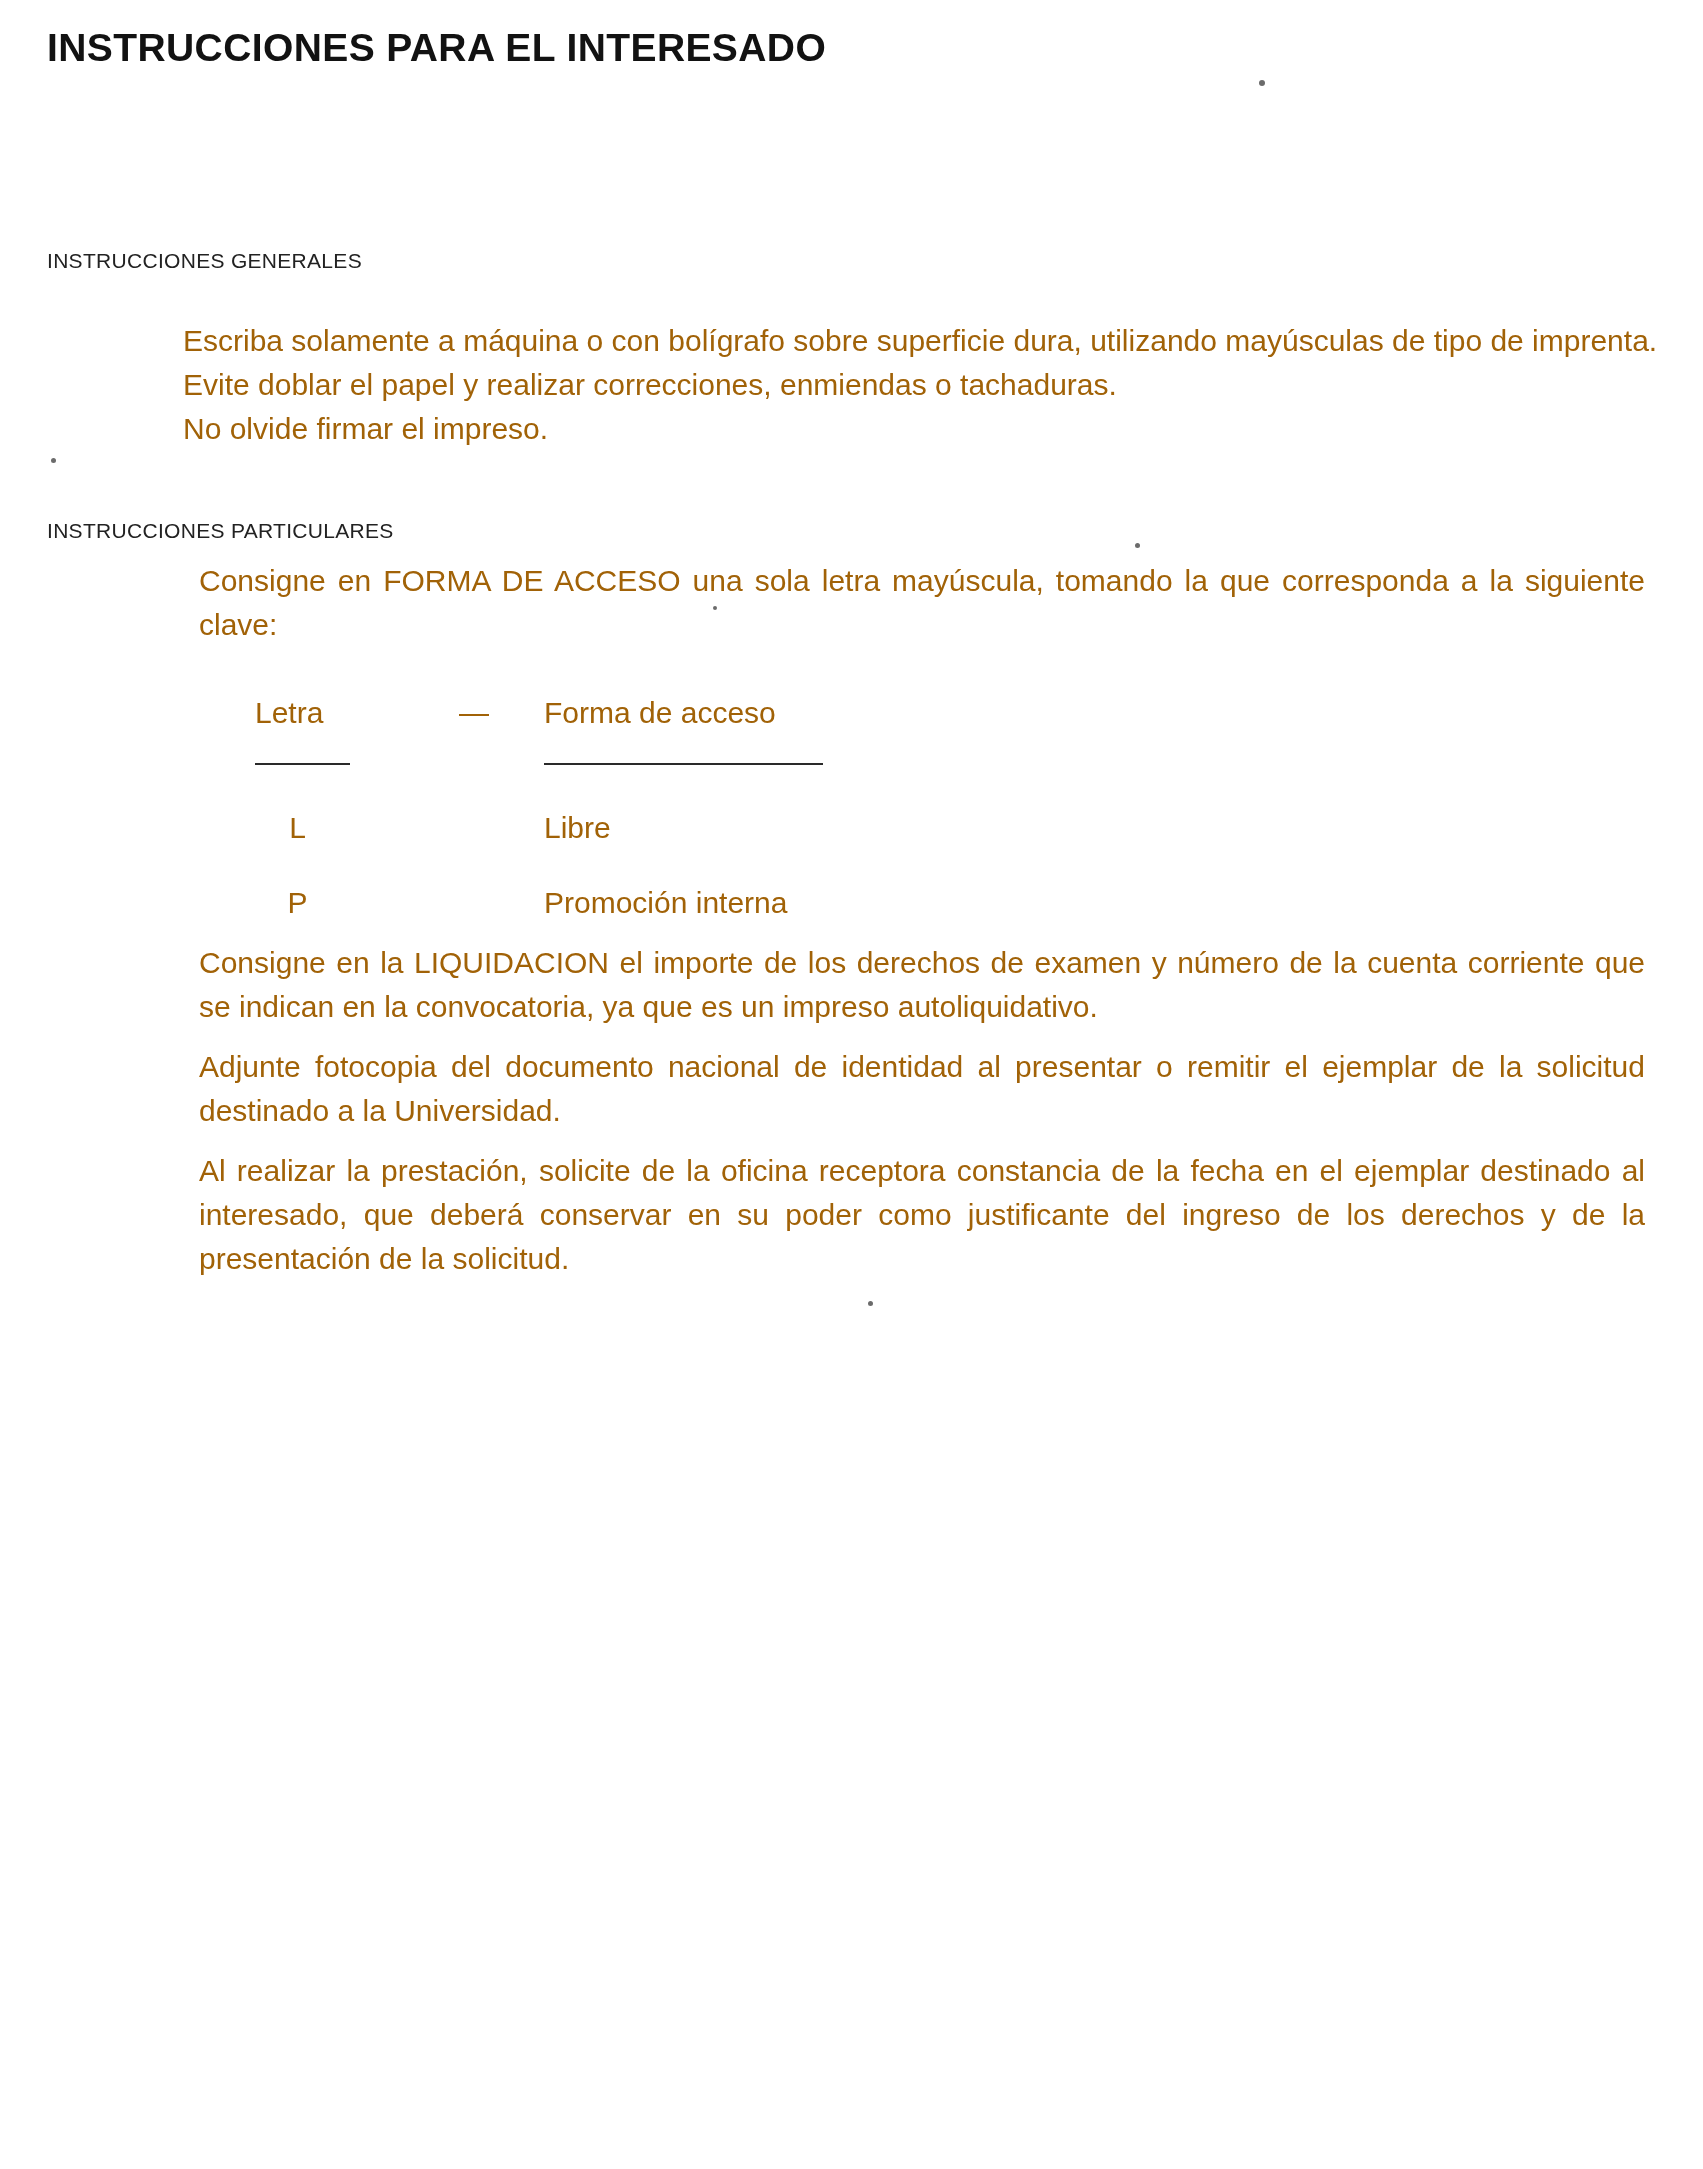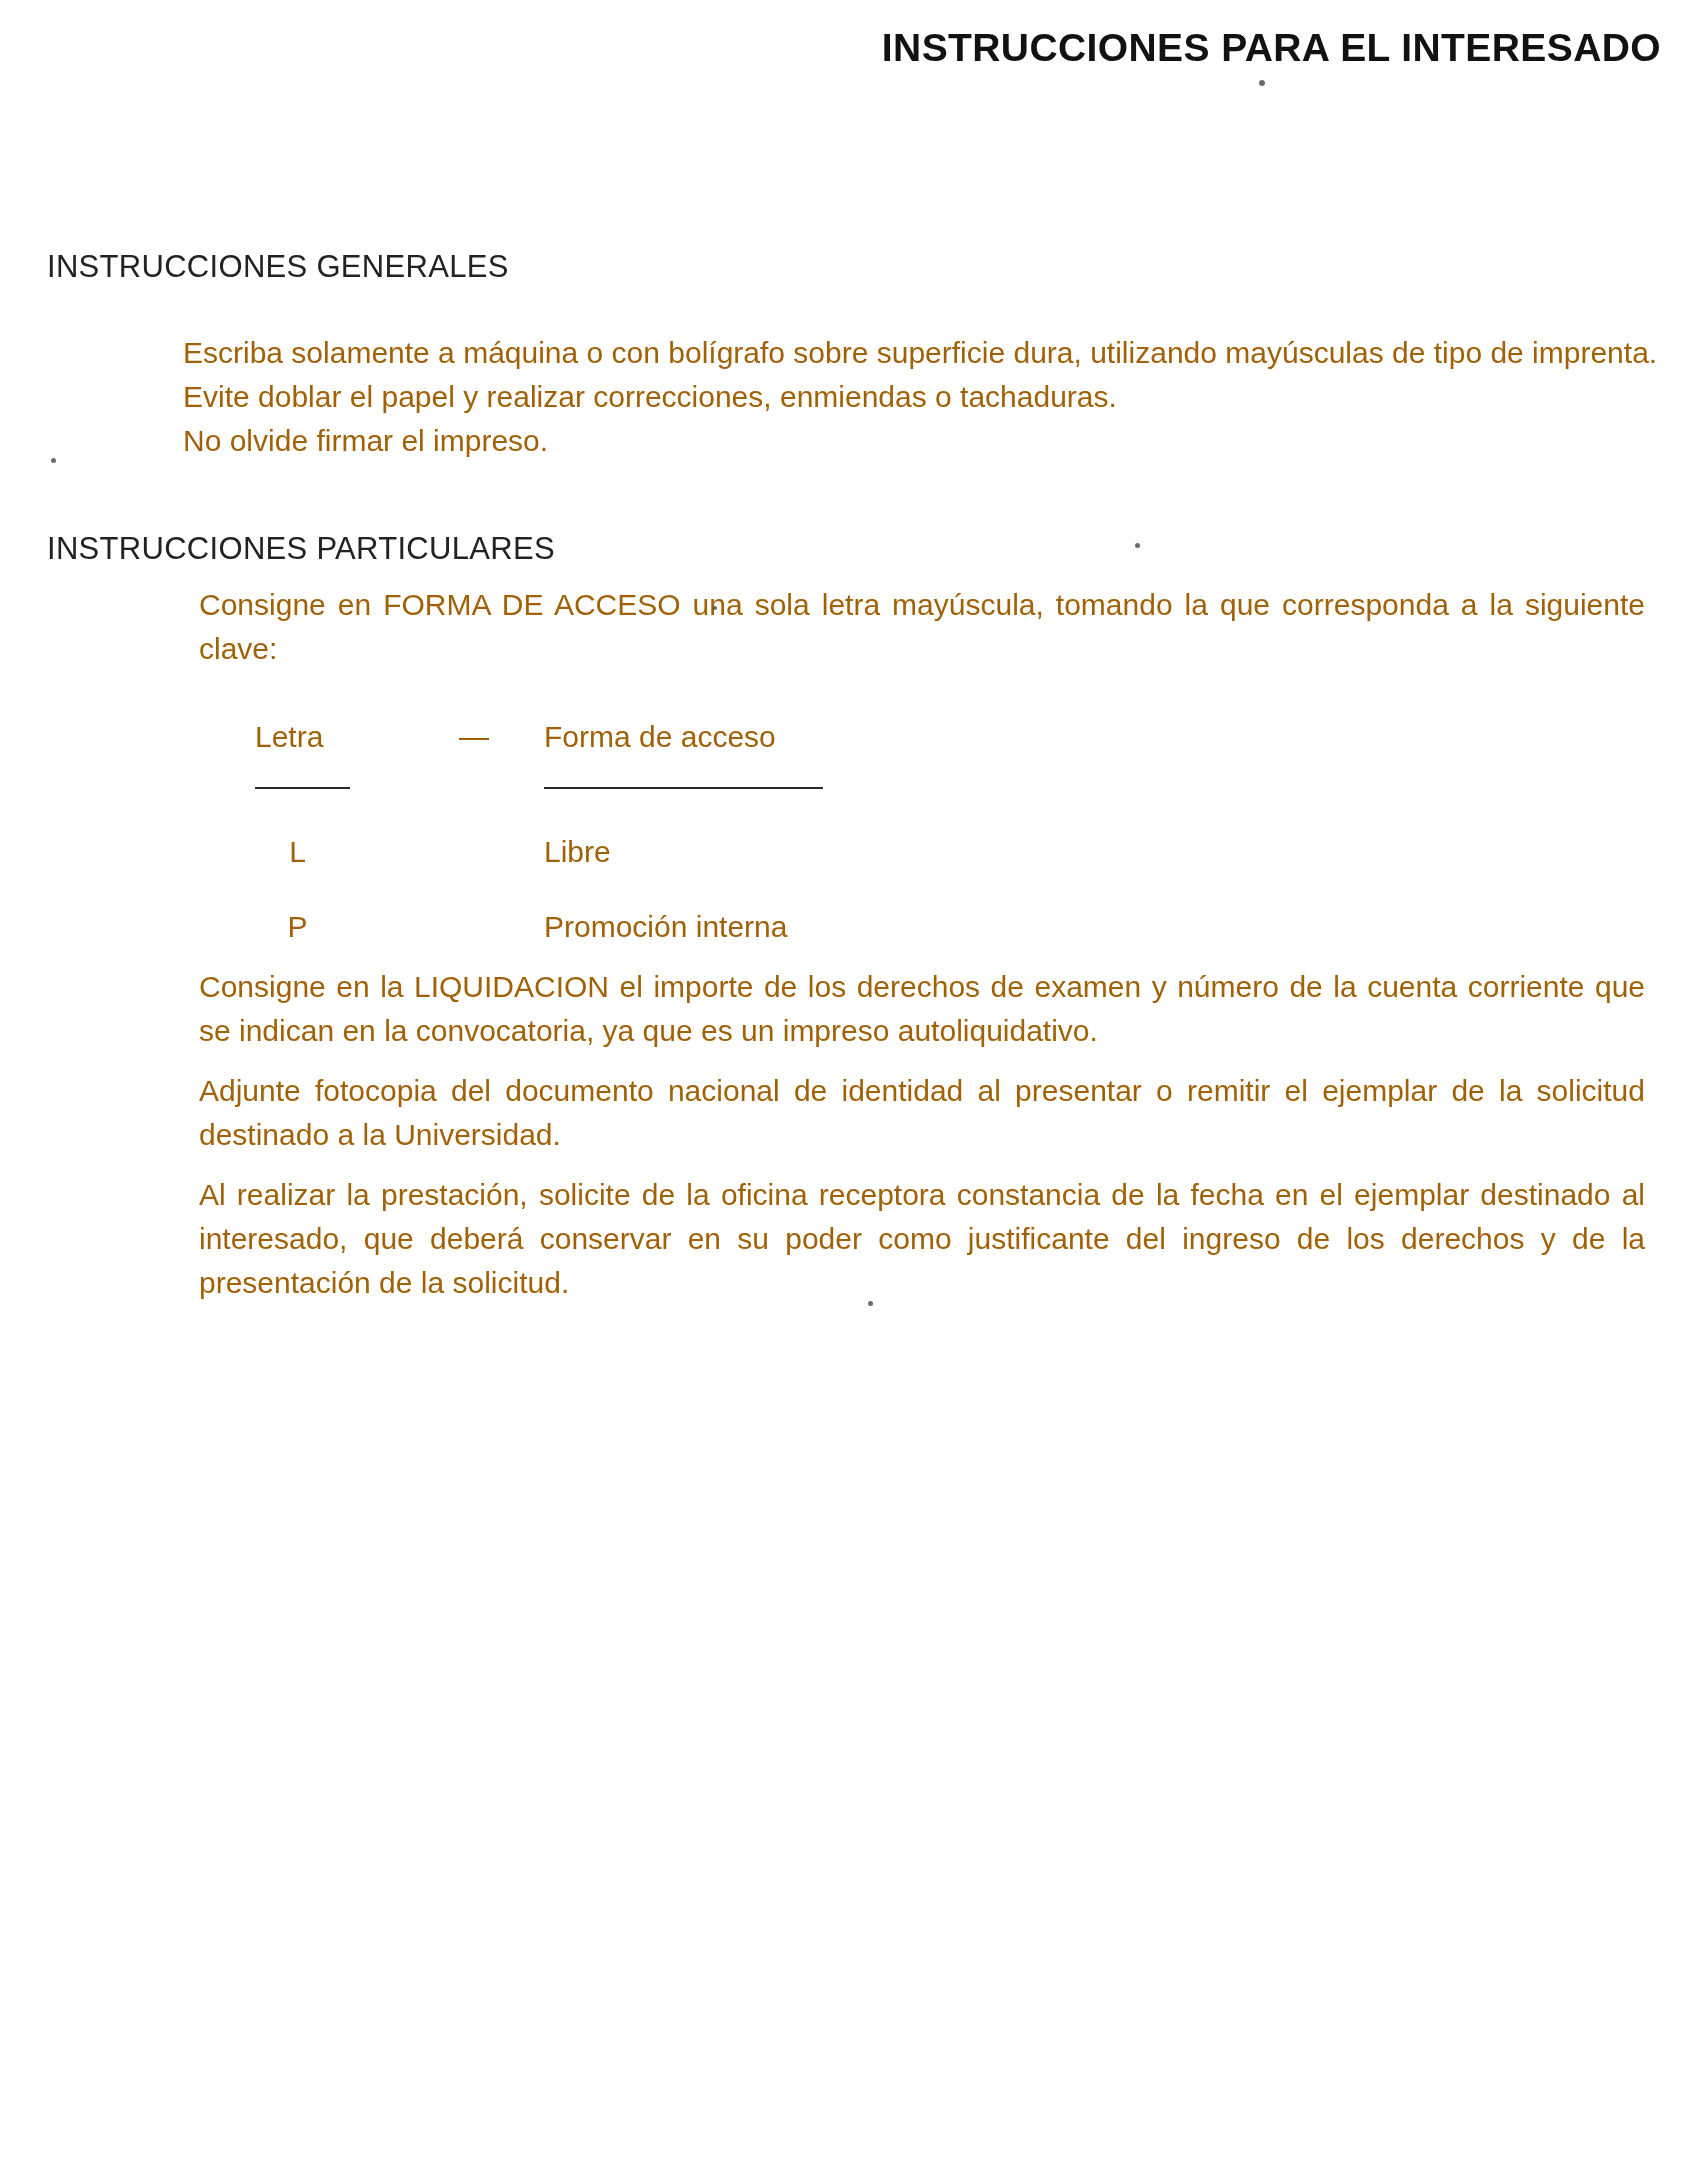--- a/index.html
+++ b/index.html
@@ -11,29 +11,29 @@
     color: #1c1c1c;
     font-family: "Liberation Sans", sans-serif;
     position: relative;
     overflow: hidden;
   }
   .page {
     padding: 25.6px 43px 0 47px;
   }
   .title {
     margin: 0;
-    text-align: right;
+    text-align: left;
     font-size: 39px;
     font-weight: 700;
     letter-spacing: 0.4px;
     color: #121212;
   }
   .section-heading {
     margin: 0;
-    font-size: 31px;
+    font-size: 21px;
     font-weight: 400;
     letter-spacing: 0.3px;
     color: #222222;
   }
   .sh-generales { margin-top: 179px; }
   .sh-particulares { margin-top: 68px; }
 
   .indent {
     margin-left: 136px;
     margin-right: 0;

